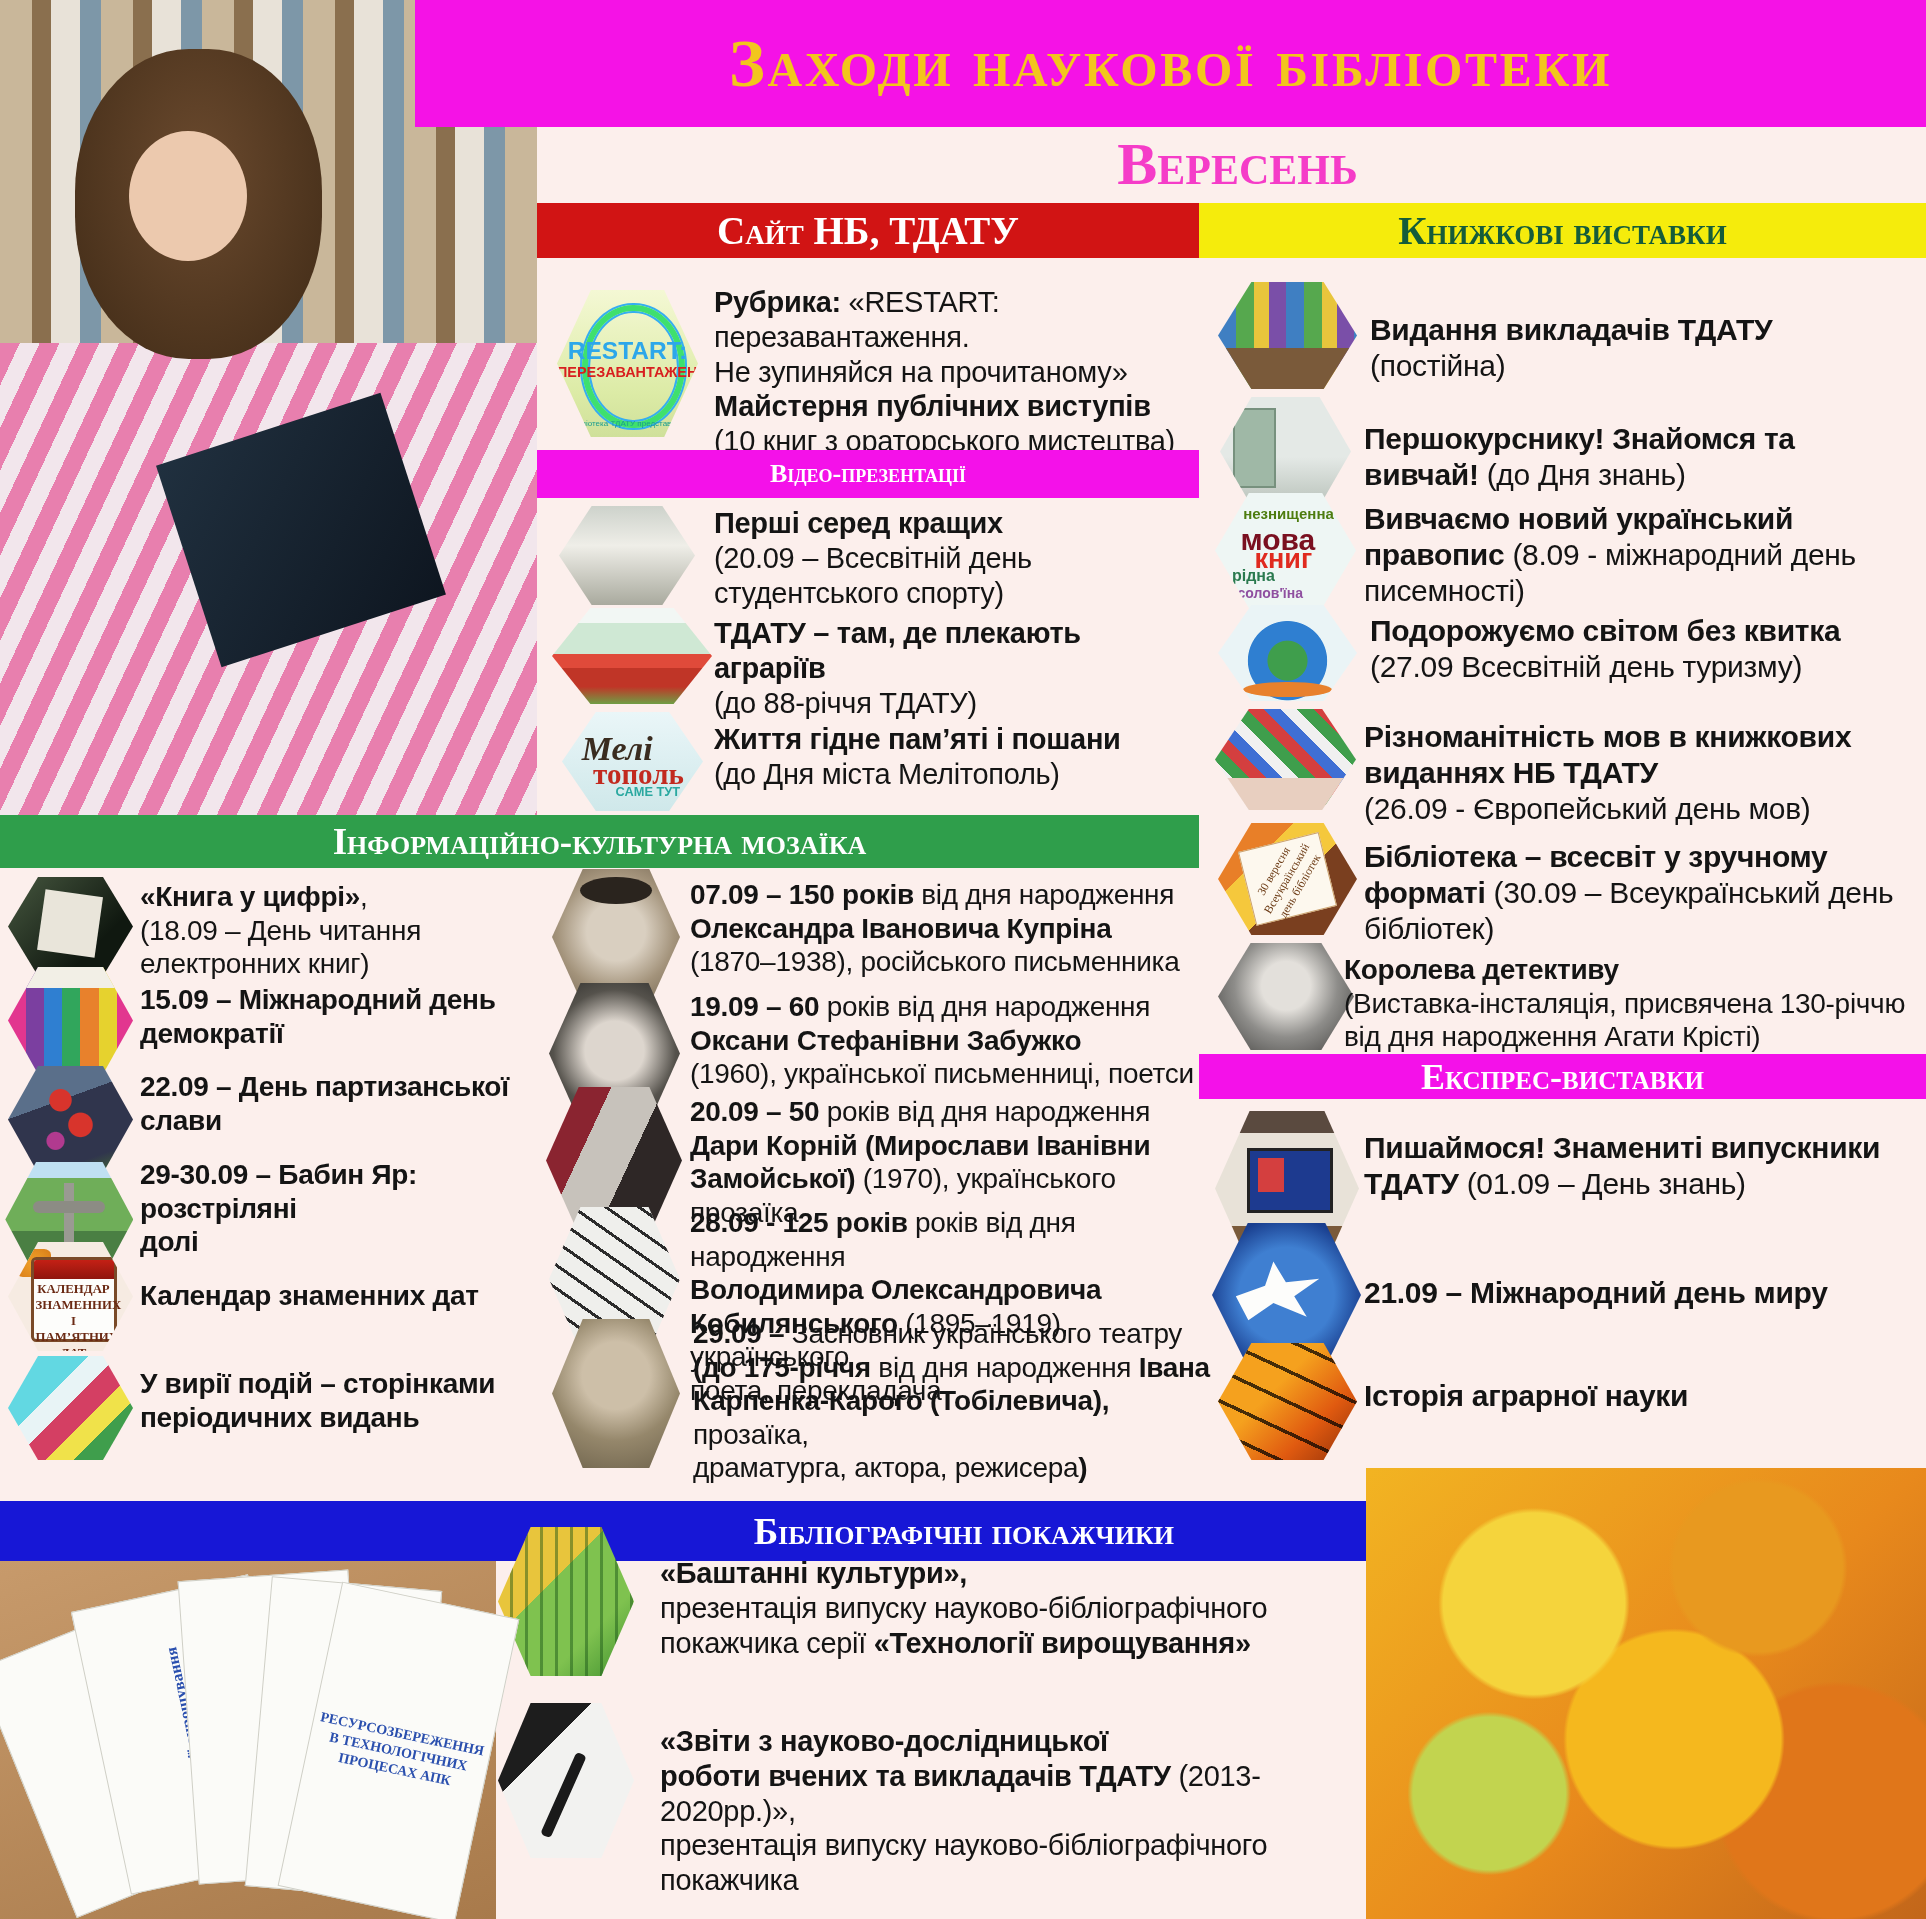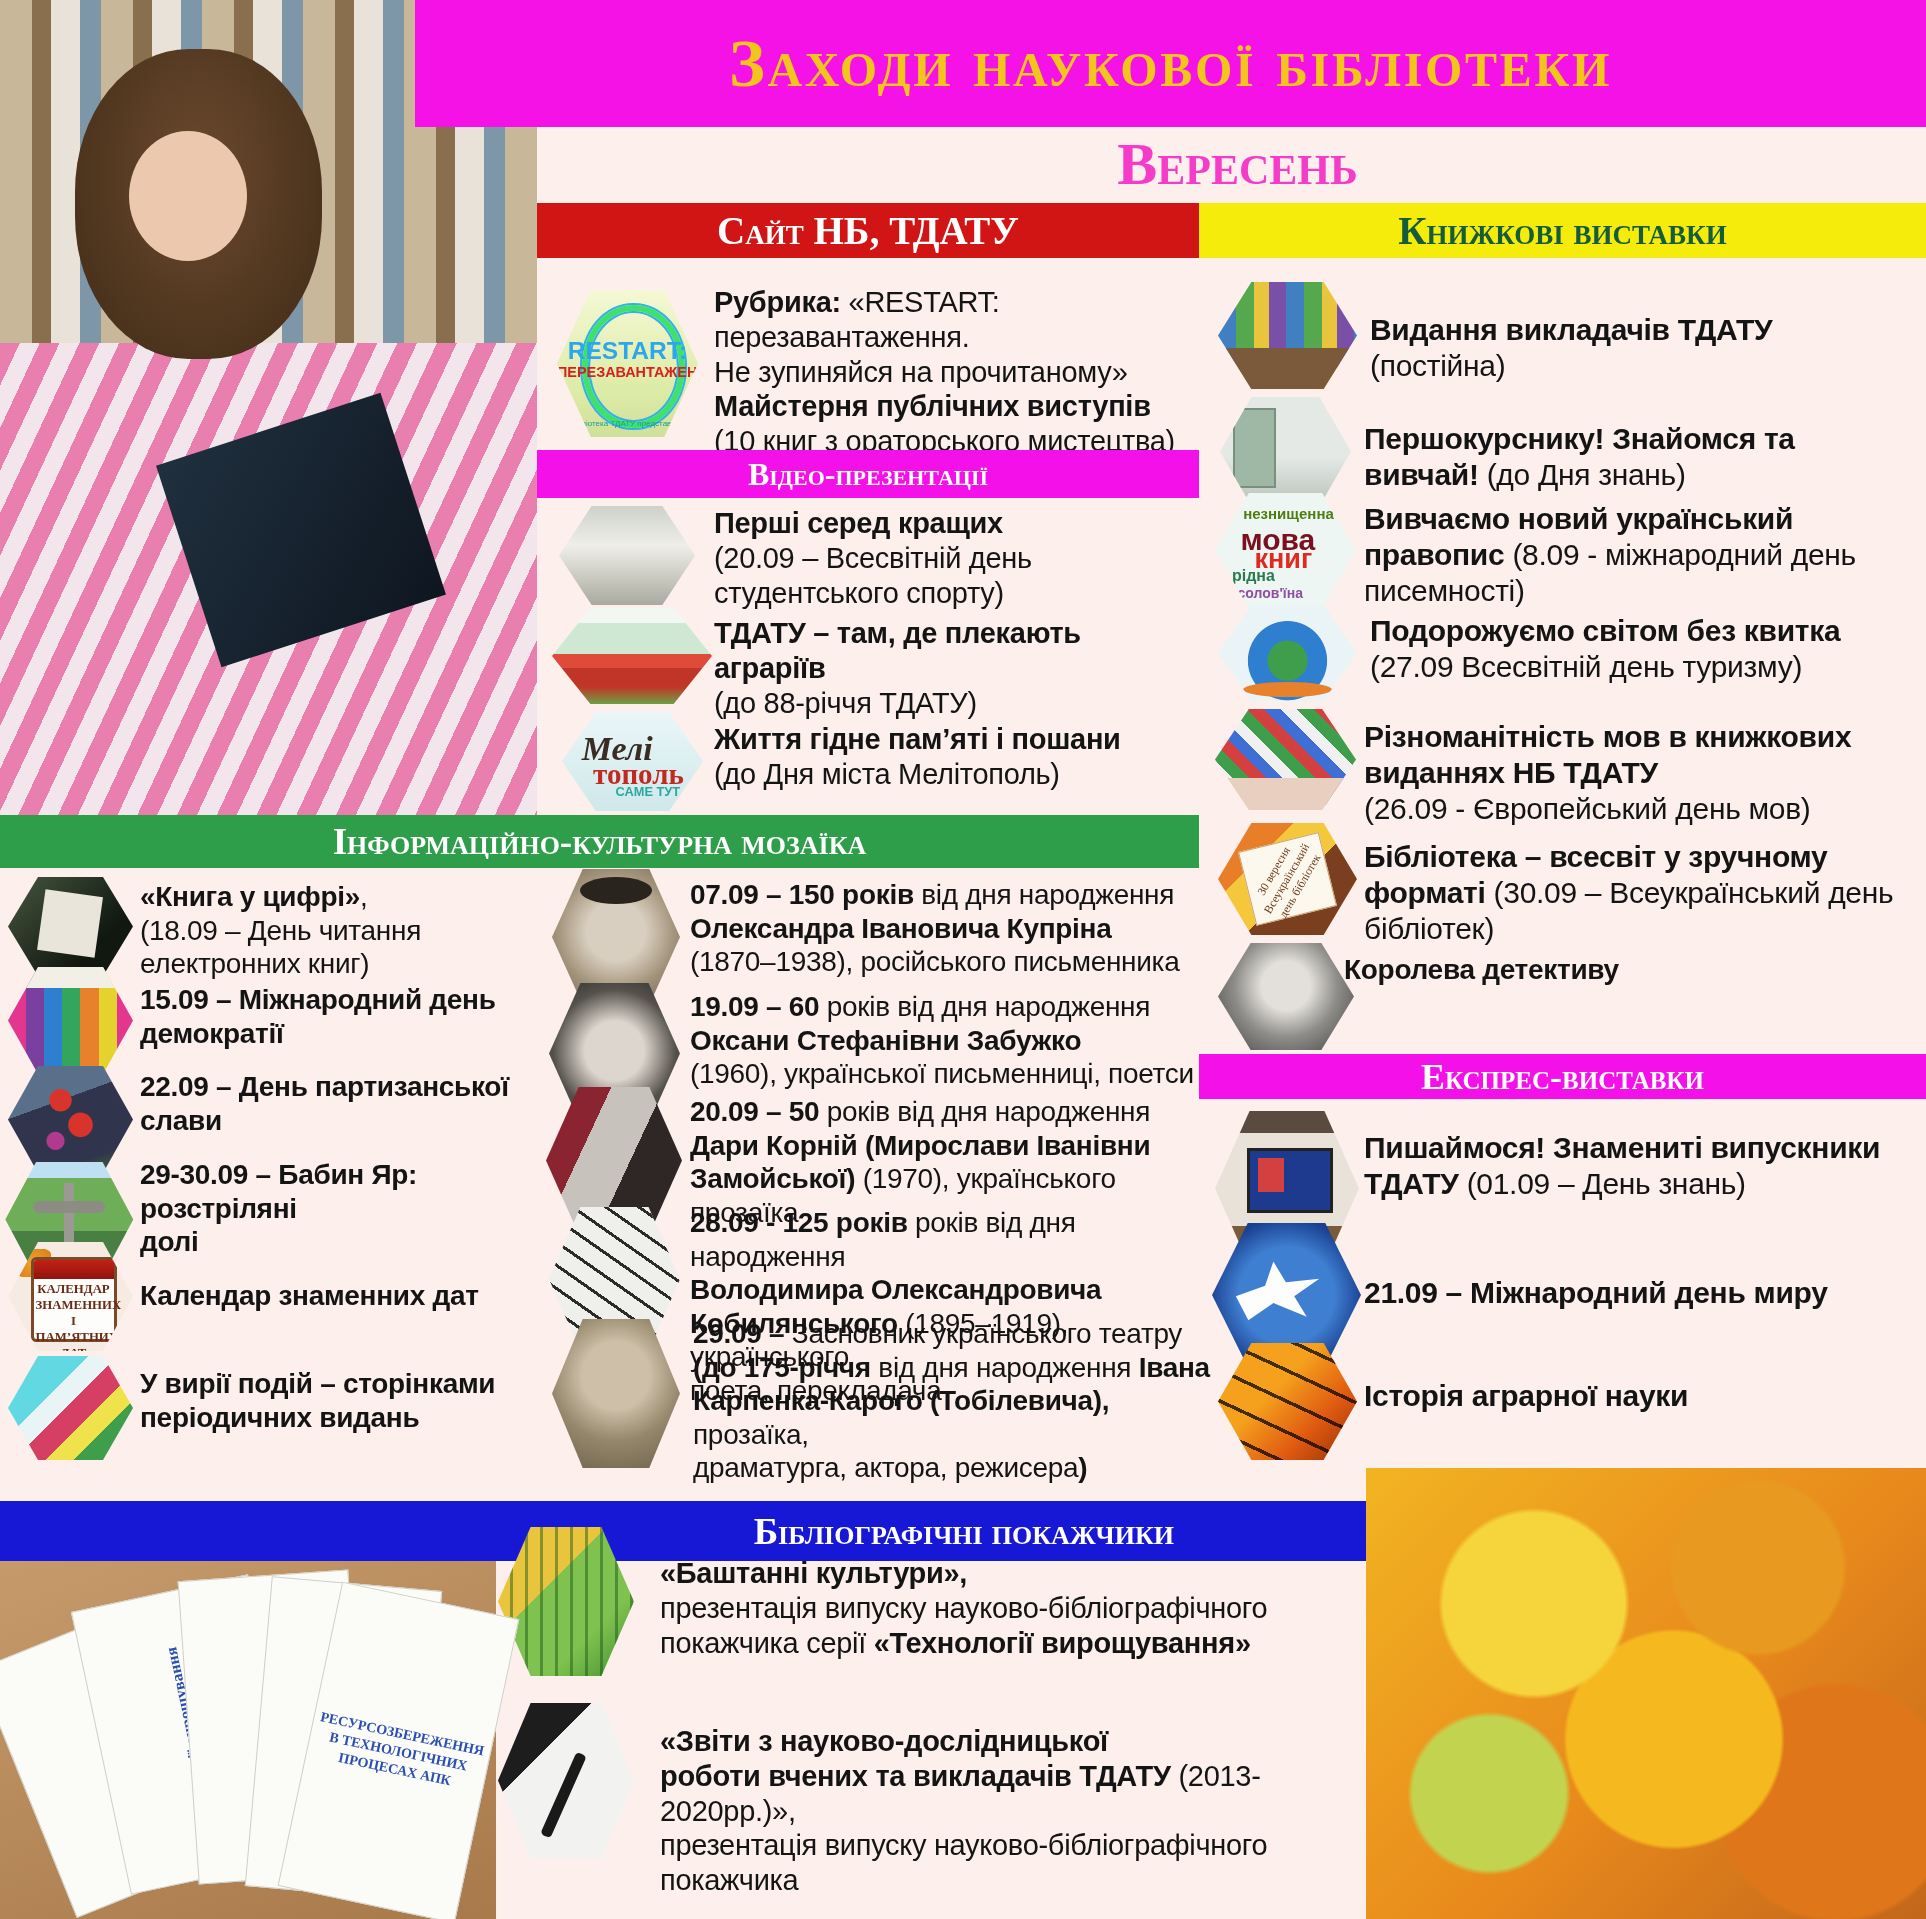--- a/index.html
+++ b/index.html
@@ -7,21 +7,21 @@
   .poster{position:relative;width:1926px;height:1920px;background:#fcefec;overflow:hidden;}
   .abs{position:absolute;}
   
   .banner{position:absolute;display:flex;align-items:center;justify-content:center;
           font-family:"Liberation Serif",serif;font-weight:700;font-variant:small-caps;color:#fff;}
   .banner-title{left:415px;top:0;width:1511px;height:127px;background:#f512e6;color:#f2c51d;
                 font-size:68px;letter-spacing:2.7px;}
   .month{left:549px;top:130px;width:1377px;height:69px;background:transparent;color:#f53cc8;font-size:60px;}
   .hdr-site{left:537px;top:203px;width:662px;height:55px;background:#d11414;font-size:39px;}
   .hdr-books{left:1199px;top:203px;width:727px;height:55px;background:#f5ec0c;color:#155c3a;font-size:39px;}
-  .bn-video{left:537px;top:450px;width:662px;height:48px;background:#f411e9;font-size:32px;}
+  .bn-video{left:537px;top:450px;width:662px;height:48px;background:#f411e9;font-size:26px;}
   .bn-mosaic{left:0;top:815px;width:1199px;height:53px;background:#2f9e4b;font-size:37px;}
   .bn-express{left:1199px;top:1054px;width:727px;height:45px;background:#f411e9;font-size:36px;}
   .bn-biblio{left:0;top:1501px;width:1366px;height:60px;background:#1717d6;font-size:37px;
              justify-content:flex-end;padding-right:192px;box-sizing:border-box;}
   
   .txt{position:absolute;white-space:pre-wrap;color:#141414;line-height:1.2;letter-spacing:-0.3px;}
   .bb{font-weight:700;}
   .site-txt{font-size:29px;width:482px;}
   .books-txt{font-size:30px;width:562px;}
   .mos-txt{font-size:28px;width:405px;}
@@ -204,21 +204,22 @@
     <div class="bk">
       <div class="bkc">30 вересня Всеукраїнський день бібліотек</div>
     </div>
   </div>
   <div class="txt books-txt" style="left:1364px;top:839px;"><span class="bb">Бібліотека – всесвіт у зручному
 форматі </span><span>(30.09 – Всеукраїнський день
 бібліотек)</span></div>
 
   <div class="hex hx-agatha" style="left:1218px;top:943px;width:136px;height:107px;"></div>
   <div class="txt books-txt" style="left:1344px;top:953px;font-size:28px;"><span class="bb">Королева детективу
-</span></div>
+</span><span>(Виставка-інсталяція, присвячена 130-річчю
+від дня народження Агати Крісті)</span></div>
 
   <div class="banner bn-mosaic">Інформаційно-культурна мозаїка</div>
 
   <div class="hex hx-ebook" style="left:8px;top:877px;width:125px;height:99px;">
     <div class="scr"></div>
   </div>
   <div class="txt mos-txt" style="left:140px;top:880px;"><span class="bb">«Книга у цифрі»</span><span>,
 (18.09 – День читання
 електронних книг)</span></div>
 

